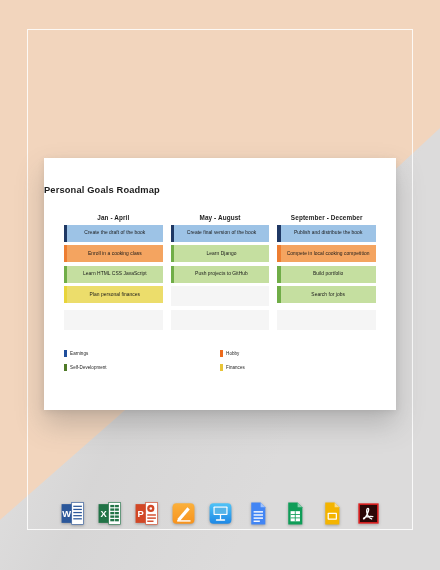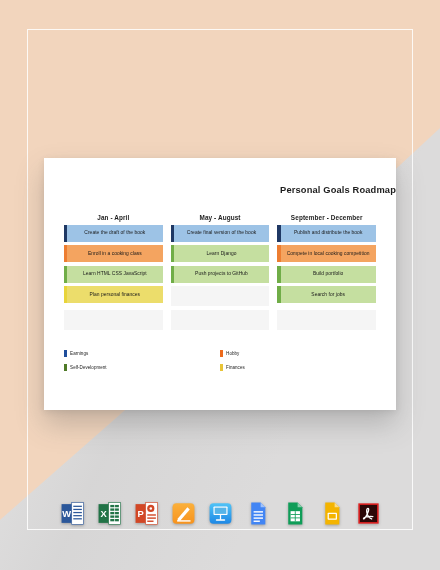--- a/index.html
+++ b/index.html
@@ -35,21 +35,21 @@
   
   #doc-card {
     position:absolute; left:44px; top:158px; width:352px; height:252px;
     background:#ffffff;
     box-shadow: 0 14px 26px rgba(90,90,90,0.30), 0 2px 6px rgba(90,90,90,0.14);
     z-index:3;
     padding:0;
   }
 
   #doc-title {
-    text-align:right;
+    text-align:left;
     font-size:9.3px;
     font-weight:bold;
     color:#1d1d1d;
     letter-spacing:0.15px;
     margin-top:27px;
   }
 
   #roadmap { margin:0 20px; }
 
   .col-head-row { display:flex; gap:8px; margin-top:19px; }

